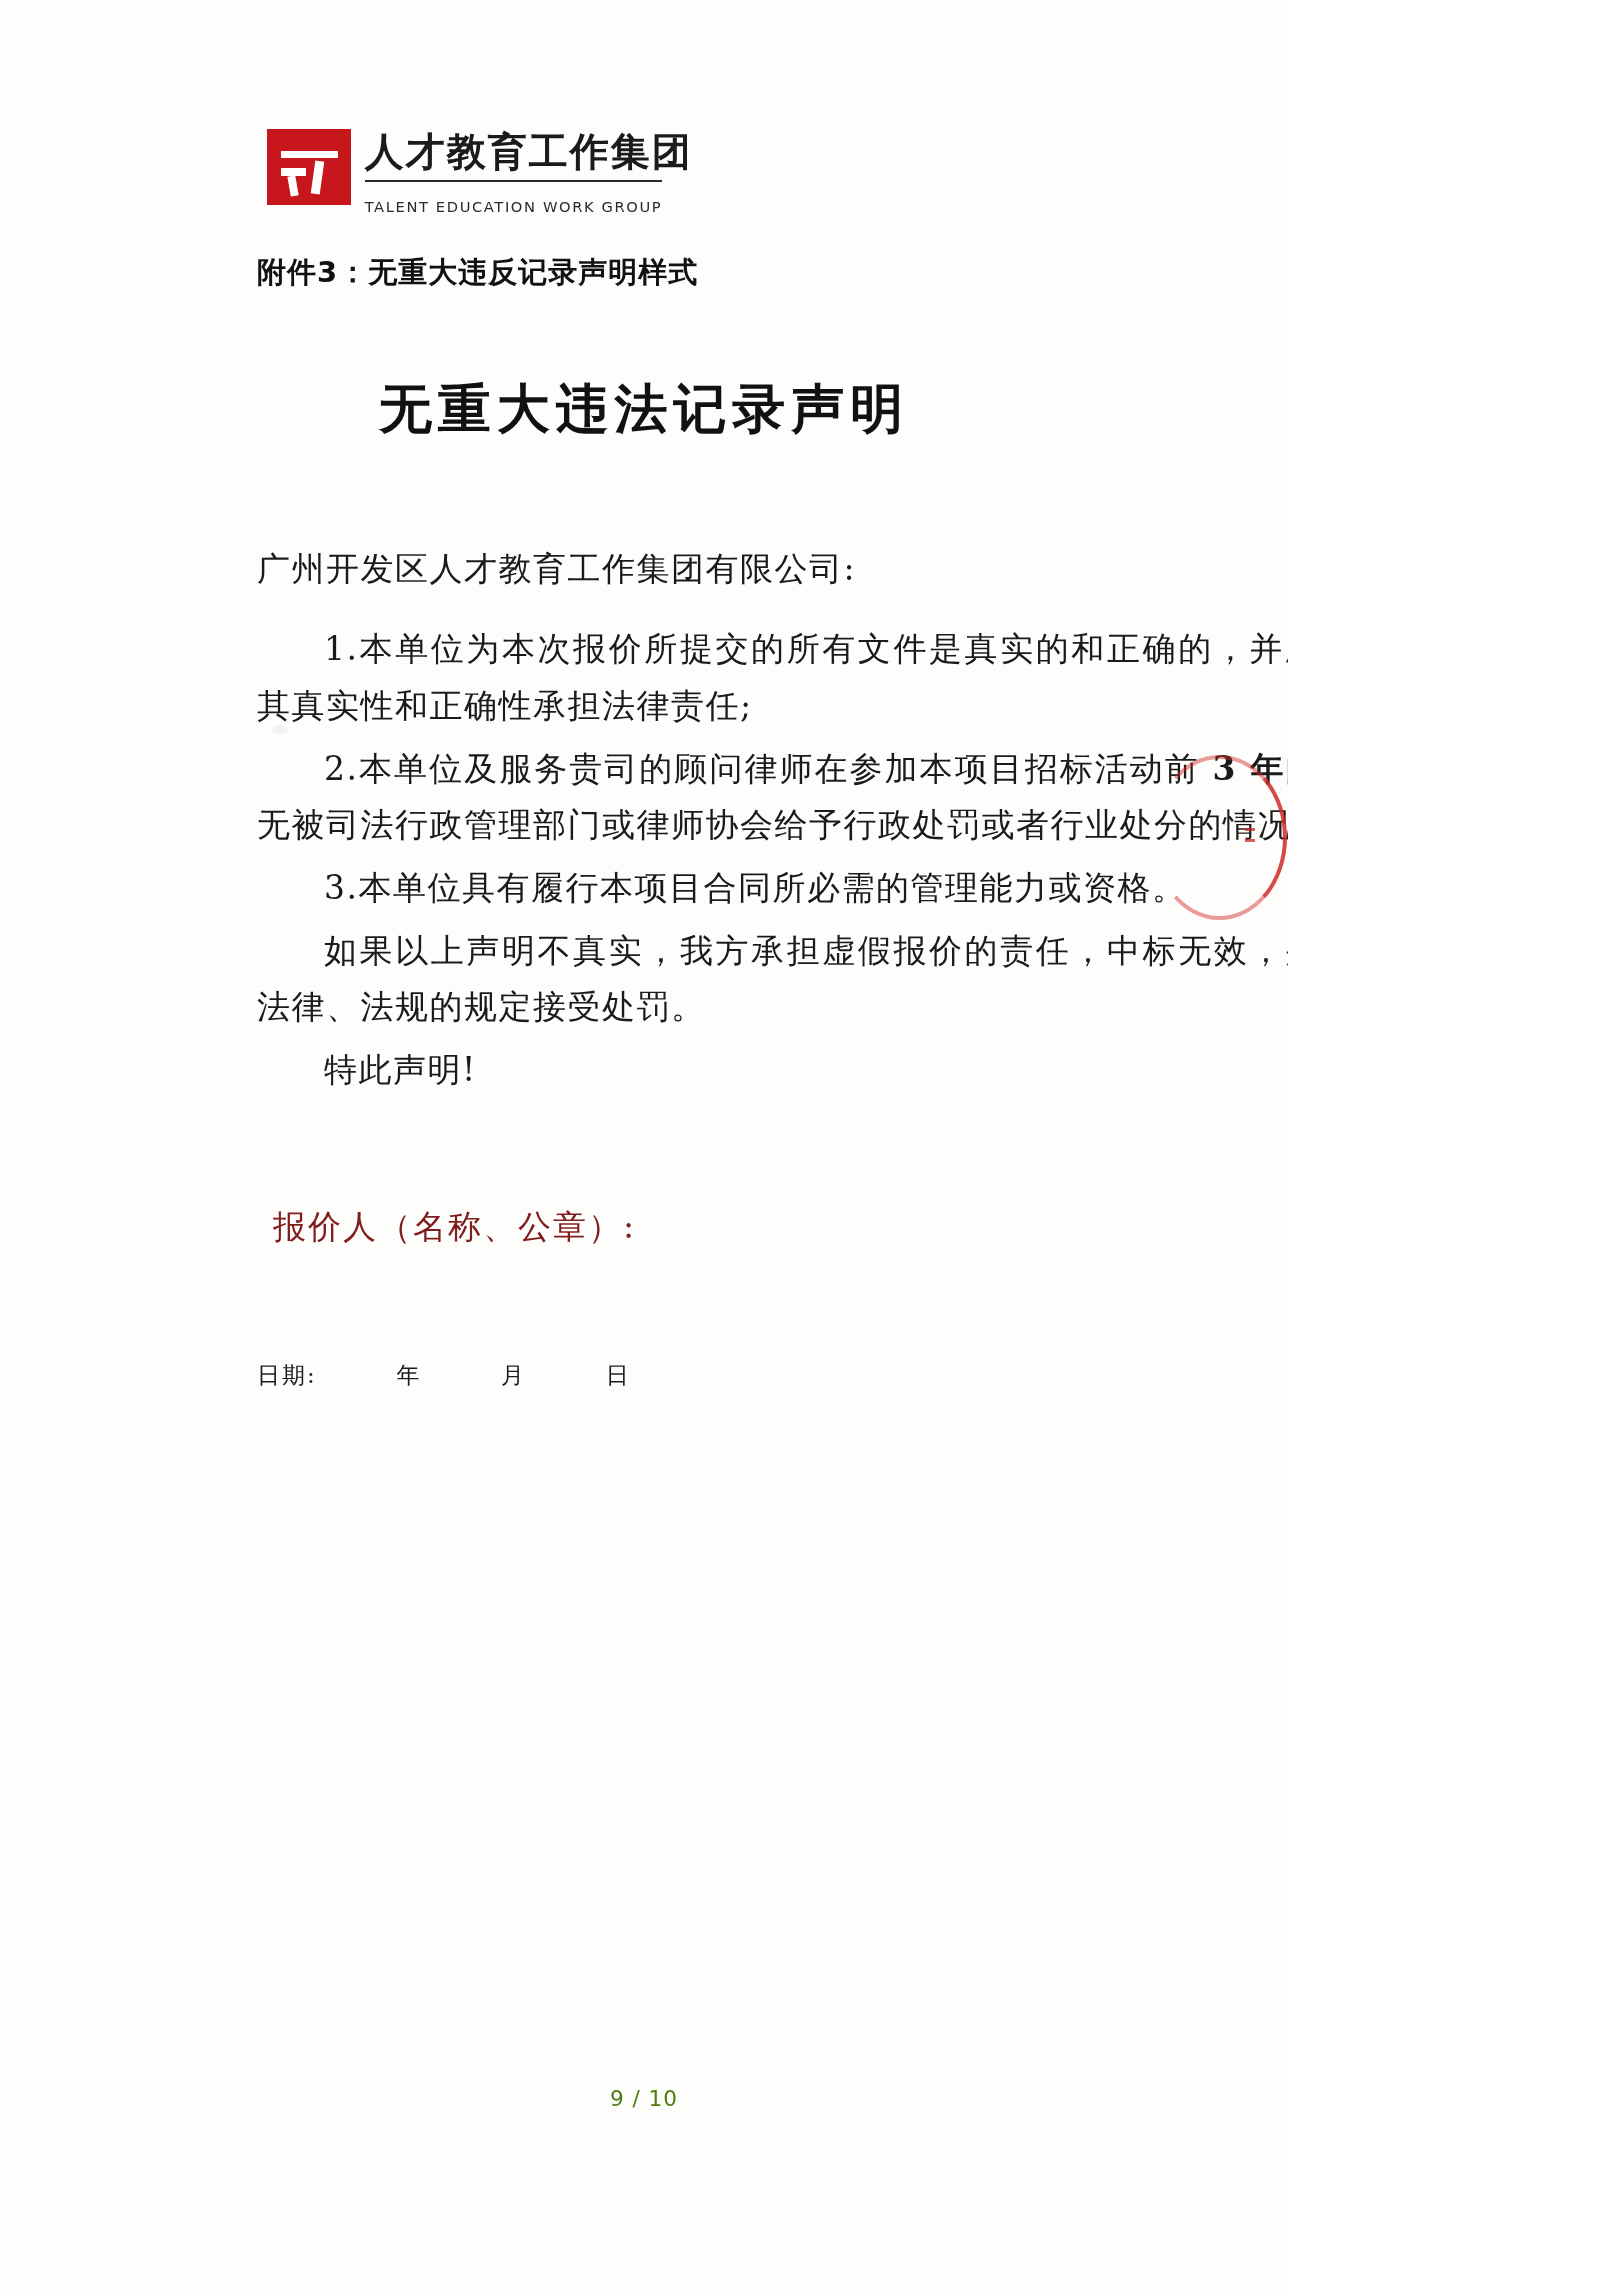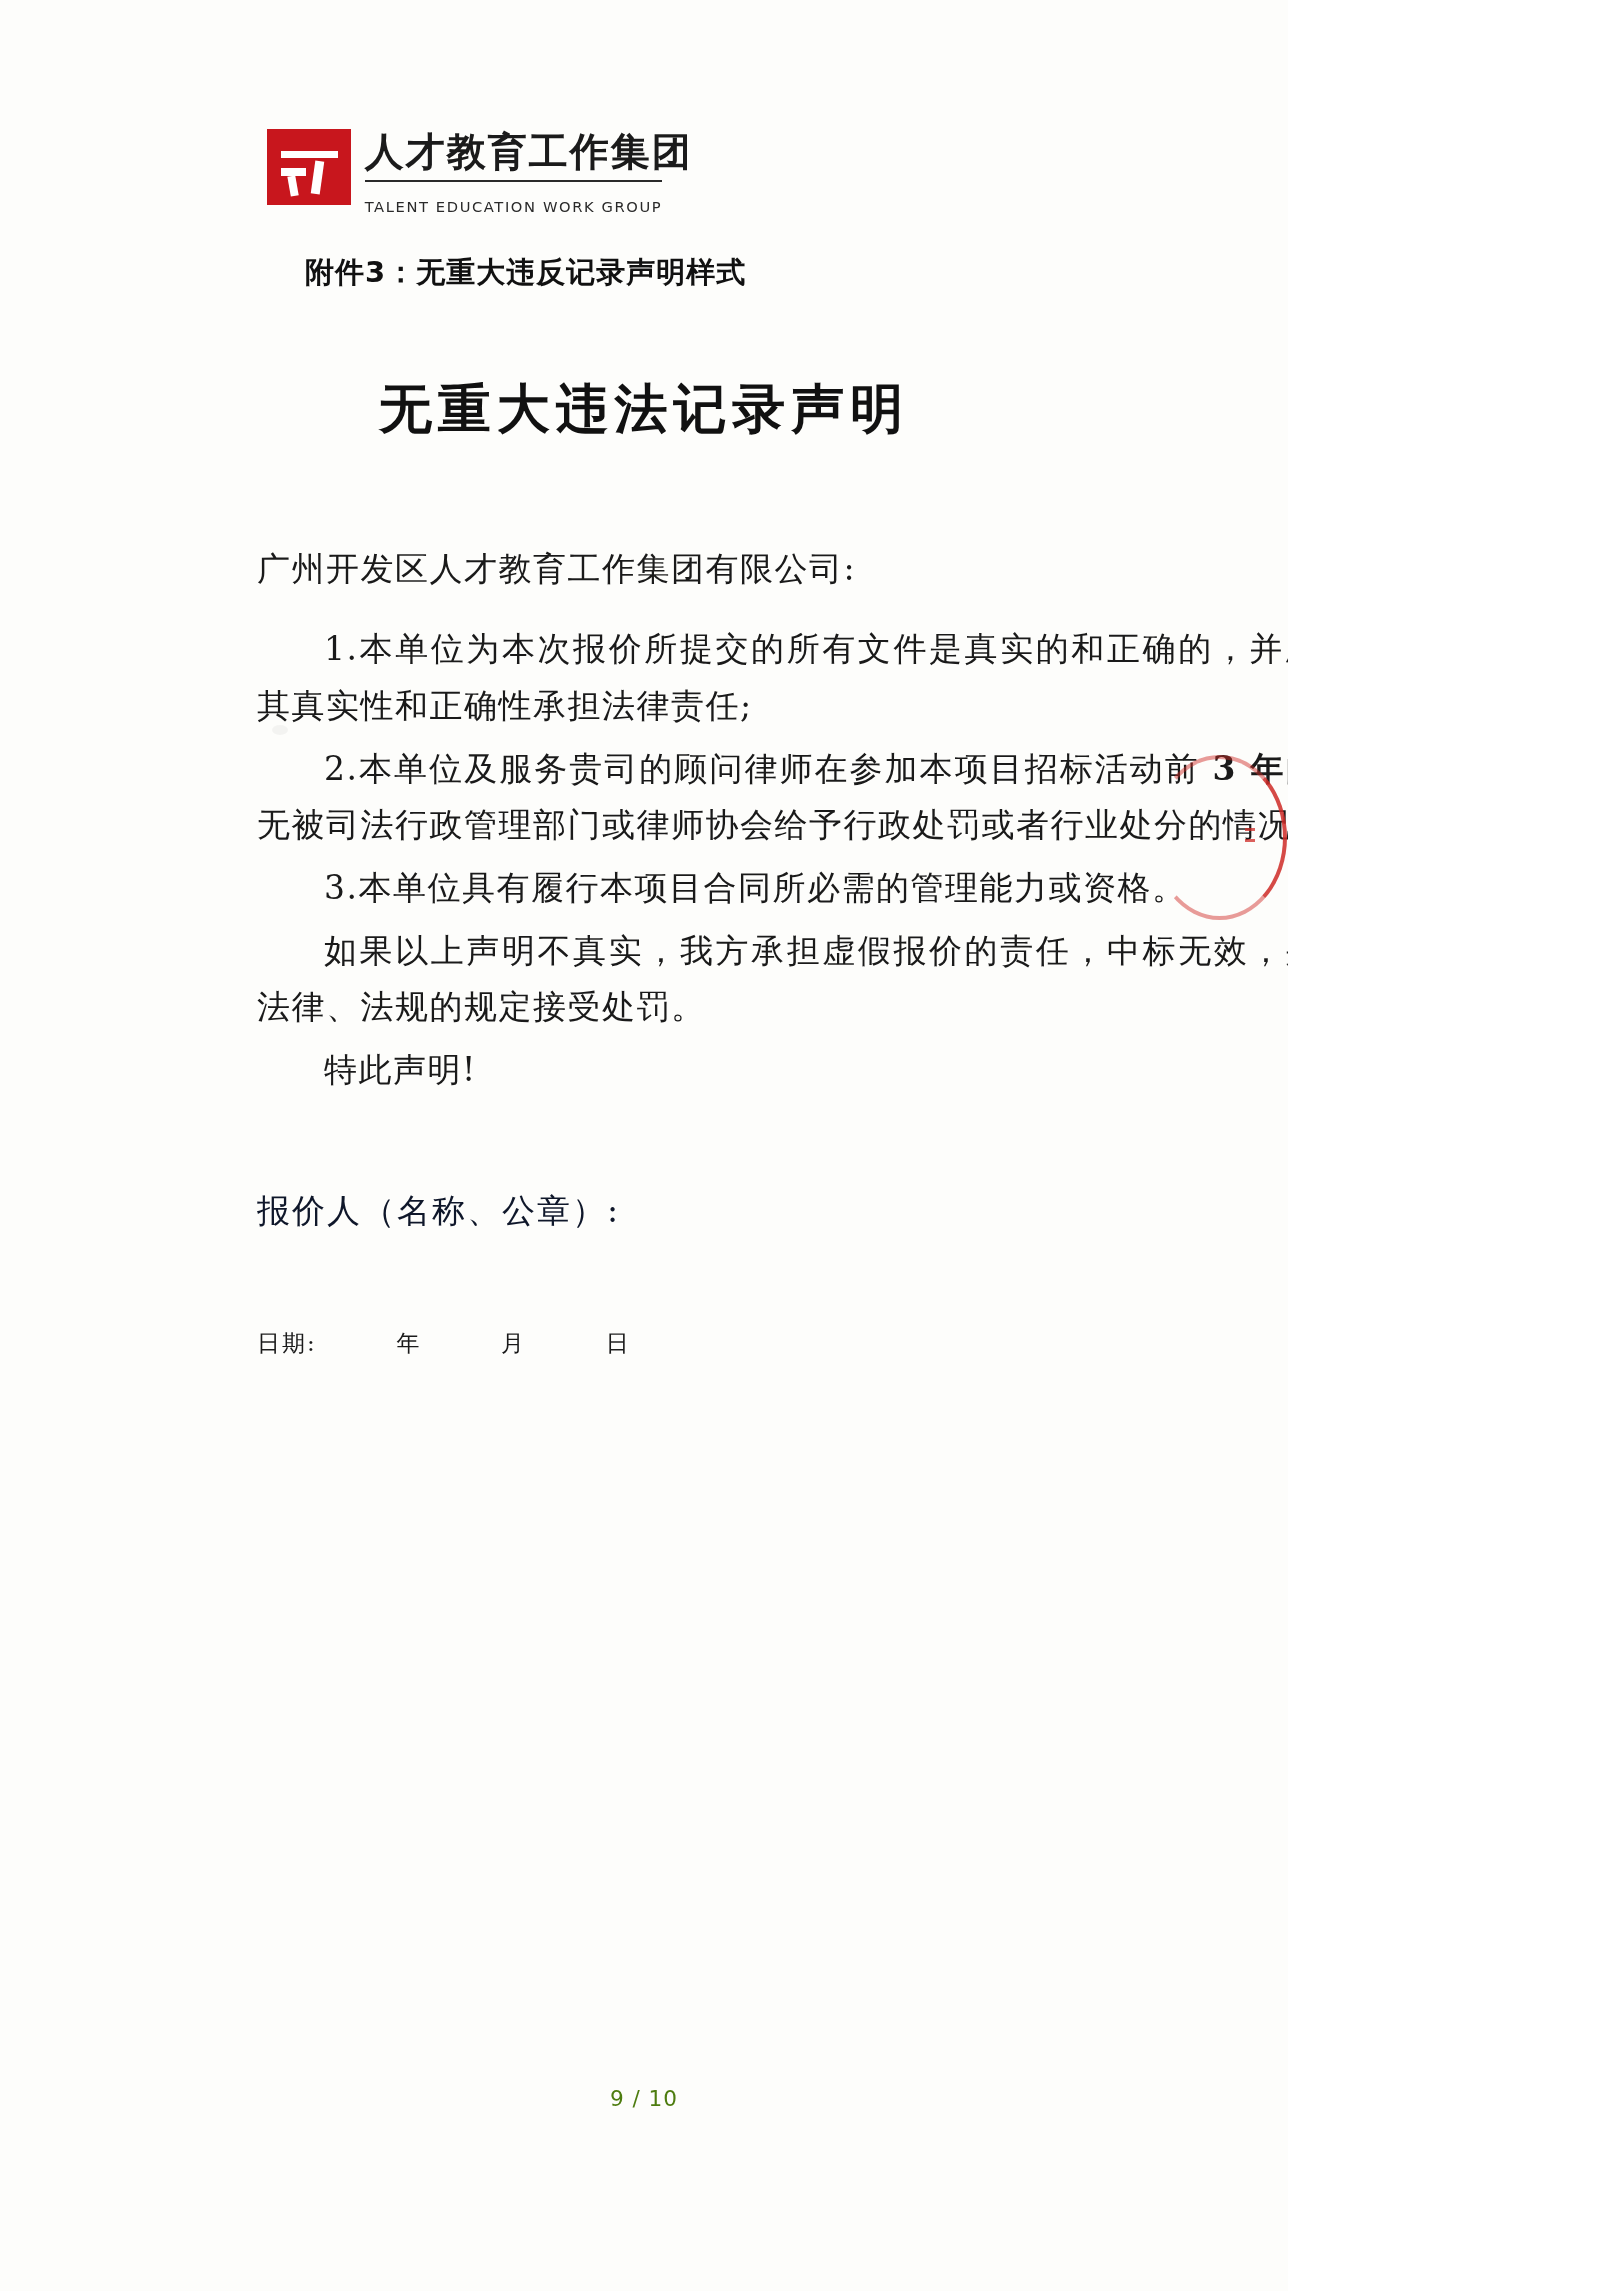--- a/index.html
+++ b/index.html
@@ -67,21 +67,20 @@
   
   .attach-line {
     position: absolute;
     left: 257px;
     top: 253px;
     font-family: "DejaVu Sans", "Liberation Sans", sans-serif;
     font-weight: bold;
     font-size: 29px;
     letter-spacing: 1px;
     color: #111;
-    margin-left: 48px;
   }
 
   
   .doc-title {
     position: absolute;
     left: 0;
     right: 0;
     top: 374px;
     text-align: center;
     font-family: "DejaVu Serif", "Liberation Serif", serif;
@@ -108,22 +107,22 @@
   }
   .para.addressee { margin-bottom: 23.5px; }
   .para.indent { text-indent: 67px; }
   .para b { font-weight: bold; }
 
   .spacer-lg { height: 84px; }
 
   .sign-line {
     font-size: 33px;
     letter-spacing: 2px;
-    color: #0f172a;
-    margin: 0;
+    color: #7f1d1d;
+    margin: 16px;
   }
   .sign-gap { height: 94px; }
   .date-line {
     font-size: 23px;
     letter-spacing: 2px;
     color: #1a1a1a;
     margin: 0;
   }
   .date-line .sp { display: inline-block; width: 61px; }
 

